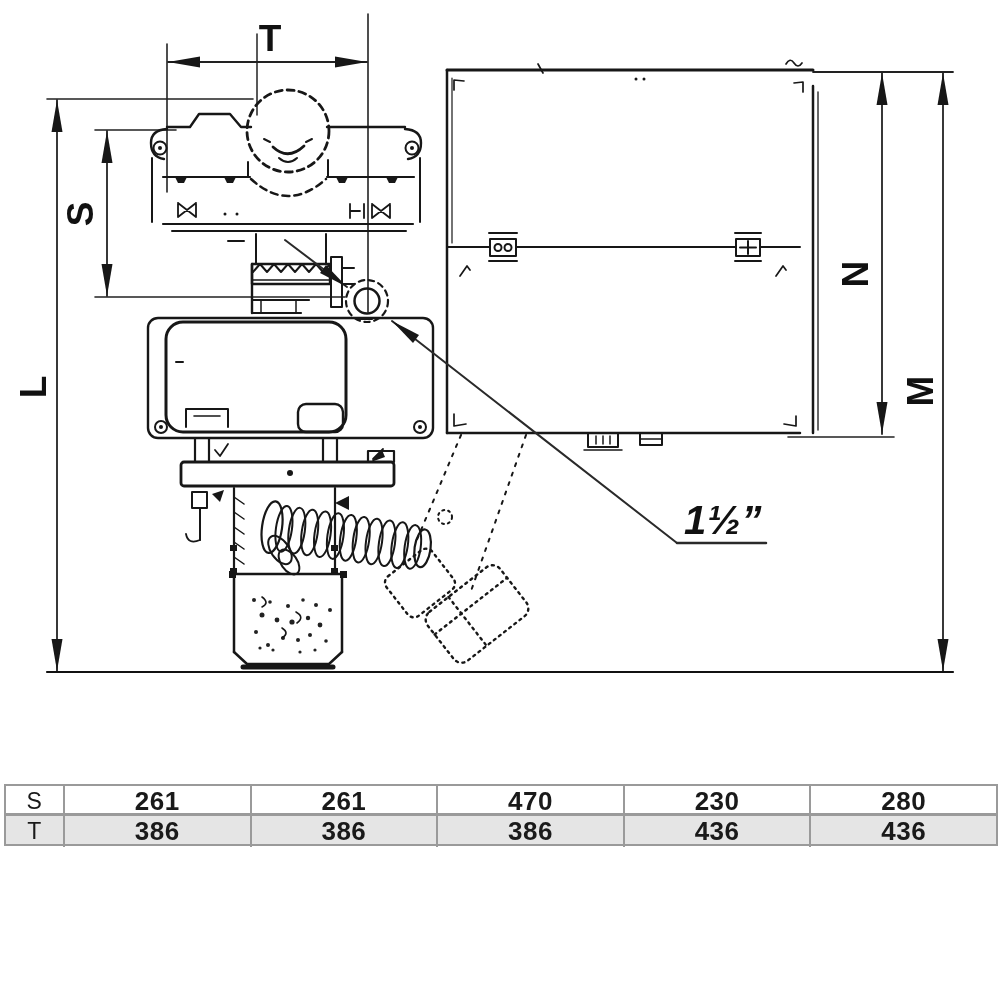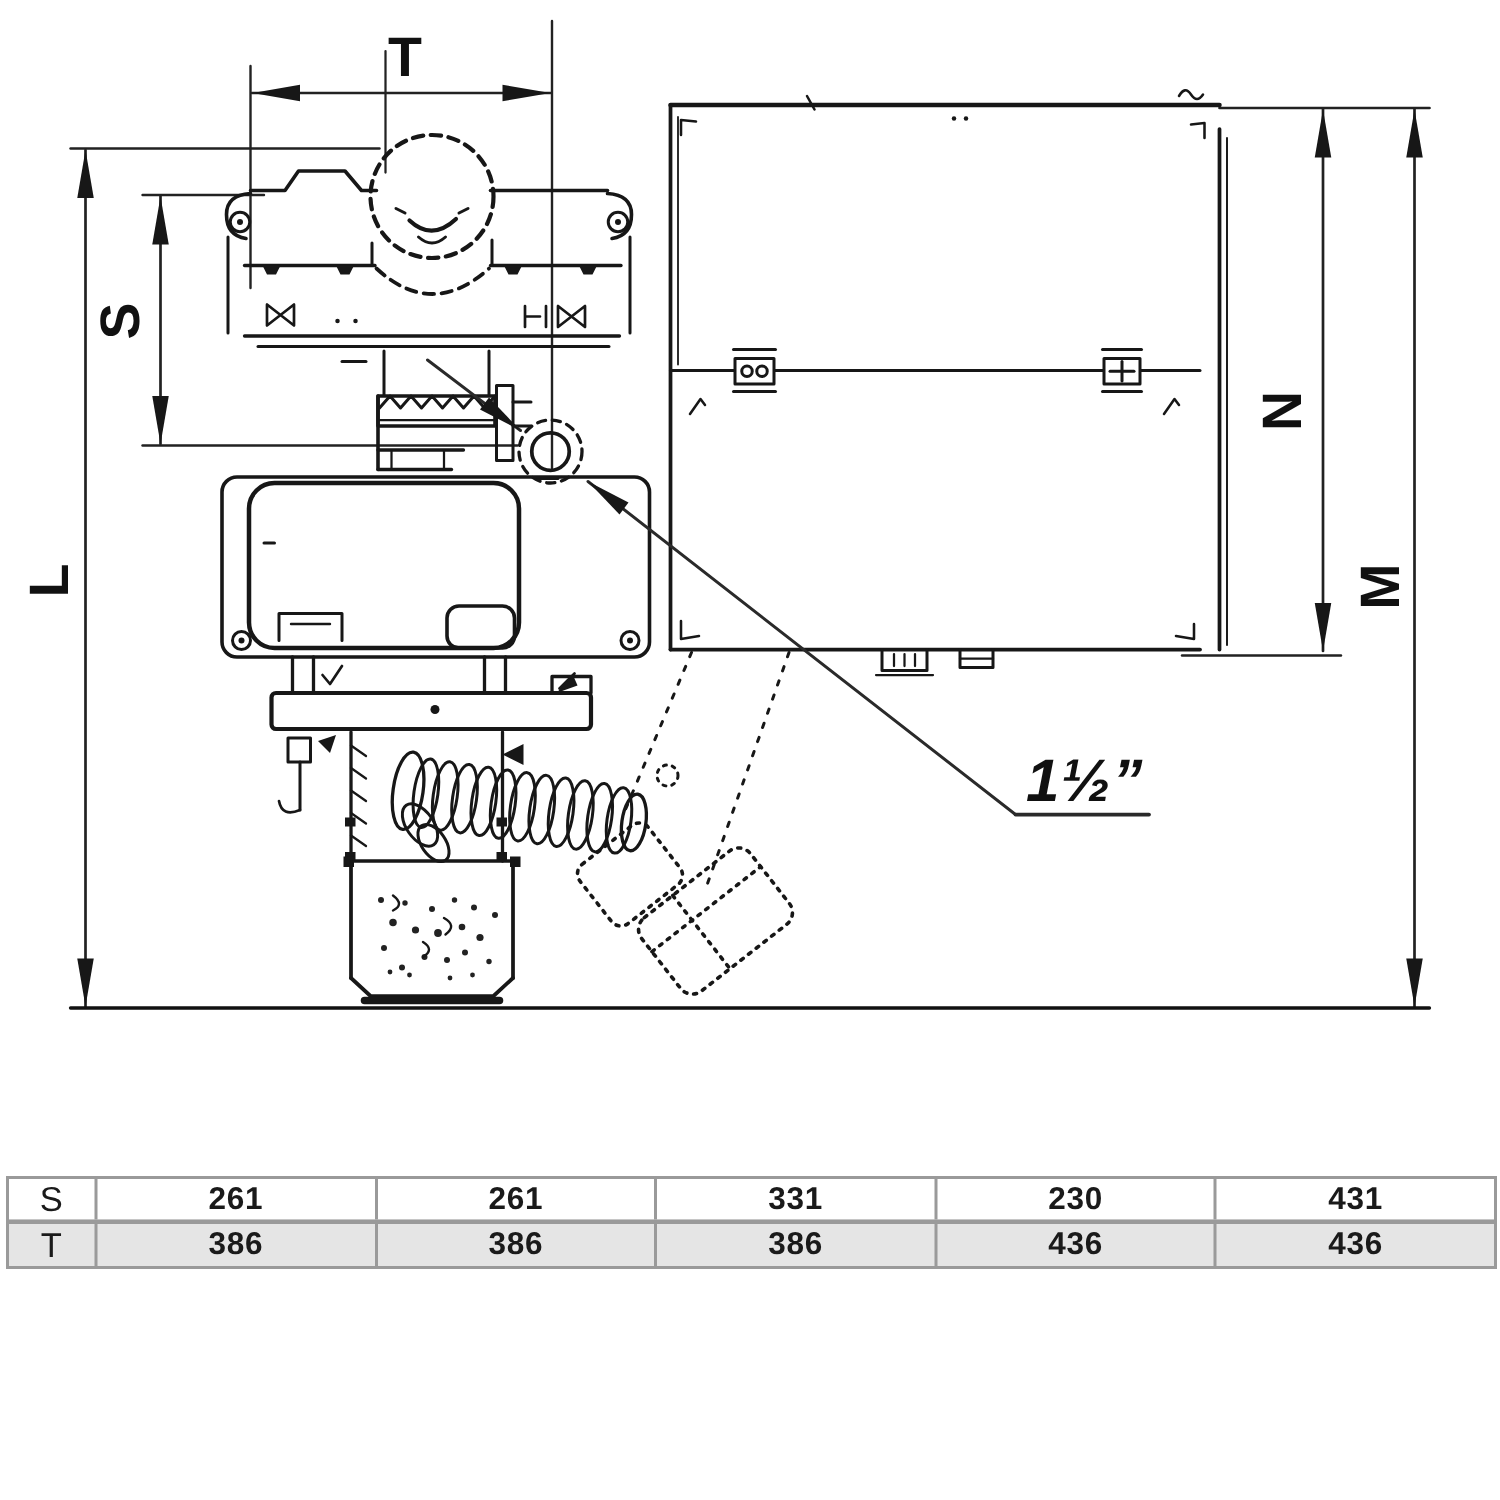--- a/index.html
+++ b/index.html
@@ -13,21 +13,21 @@
   .callout-label{font-size:40px;font-weight:700;font-style:italic;fill:#111111;letter-spacing:1px;}
   
   .spec-table{
     position:absolute;left:4px;top:784px;width:990px;
     border:2px solid #9a9a9a;background:#ffffff;
   }
   .spec-row{display:grid;grid-template-columns:57px 1fr 1fr 1fr 1fr 1fr;height:27px;}
   .spec-row.row-t{border-top:3px solid #9a9a9a;background:#e5e5e5;height:28px;}
   .cell{
     display:flex;align-items:center;justify-content:center;
-    border-left:2px solid #9a9a9a;font-size:21px;font-weight:700;color:#1a1a1a;
+    border-left:2px solid #9a9a9a;font-size:26px;font-weight:700;color:#1a1a1a;
     letter-spacing:0.5px;
   }
   .cell.label-cell{border-left:none;font-weight:400;font-size:23px;}
 </style>
 </head>
 <body>
 
 <div class="stage">
 
 <svg width="1000" height="760" viewBox="0 0 1000 760" fill="none" stroke-linecap="round" stroke-linejoin="round">
@@ -312,23 +312,23 @@
   </g>
   <text class="callout-label" x="684" y="534">1½”</text>
 </svg>
 
 
 <div class="spec-table">
   <div class="spec-row row-s">
     <div class="cell label-cell">S</div>
     <div class="cell">261</div>
     <div class="cell">261</div>
-    <div class="cell">331</div>
+    <div class="cell">470</div>
     <div class="cell">230</div>
-    <div class="cell">431</div>
+    <div class="cell">280</div>
   </div>
   <div class="spec-row row-t">
     <div class="cell label-cell">T</div>
     <div class="cell">386</div>
     <div class="cell">386</div>
     <div class="cell">386</div>
     <div class="cell">436</div>
     <div class="cell">436</div>
   </div>
 </div>

